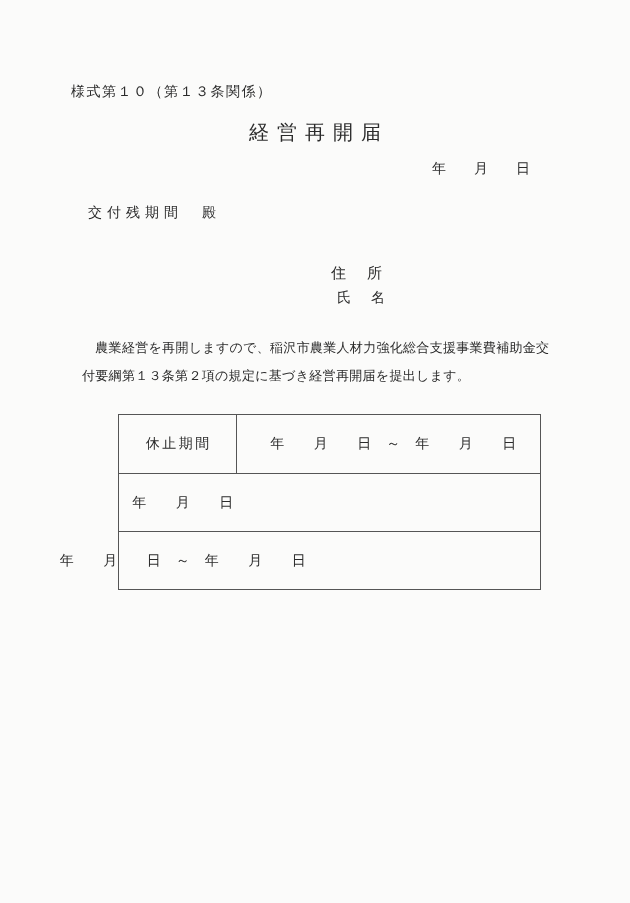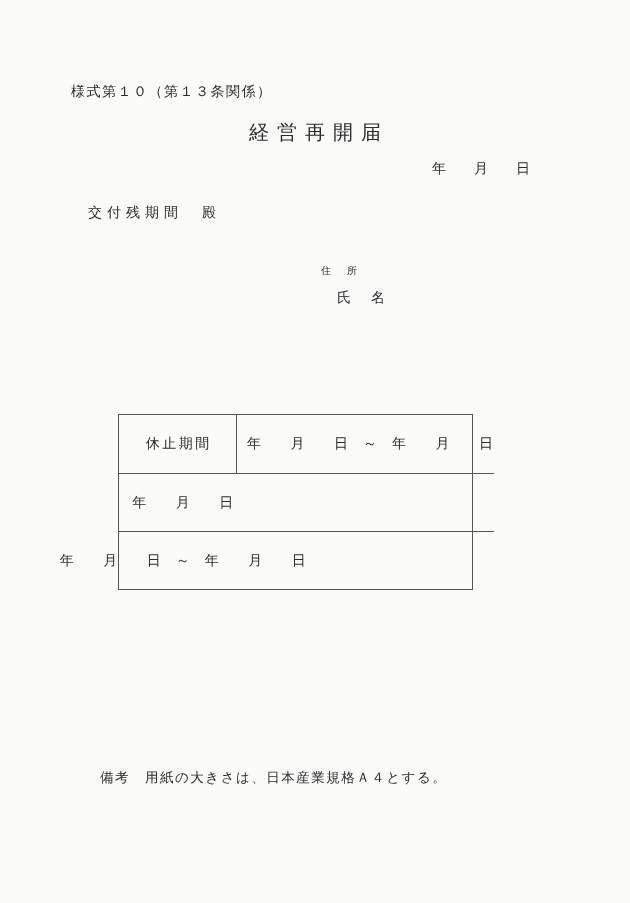--- a/index.html
+++ b/index.html
@@ -33,41 +33,41 @@
   .date-line {
     left: 432px; top: 160px;
     font-size: 14px;
   }
   .addressee {
     left: 88px; top: 204px;
     font-size: 14px;
     letter-spacing: 5px;
   }
   .address-label {
-    left: 321px; top: 264px;
-    font-size: 10px;
+    left: 331px; top: 264px;
+    font-size: 15px;
     letter-spacing: 3px;
   }
   .name-label {
     left: 337px; top: 289px;
     font-size: 14px;
     letter-spacing: 3px;
   }
   .body-paragraph {
     left: 82px; top: 335px;
     font-size: 13px;
     letter-spacing: 0.3px;
     line-height: 28px;
   }
   .body-line { white-space: pre; }
 
   .doc-table {
     position: absolute;
     left: 118px; top: 414px;
-    width: 355px; height: 176px;
+    width: 423px; height: 176px;
     display: grid;
     grid-template-rows: repeat(3, 1fr);
     border: 1px solid #555555;
     box-sizing: border-box;
     font-size: 14px;
   }
   .doc-row {
     display: grid;
     grid-template-columns: 118px 1fr;
     border-top: 1px solid #555555;
@@ -111,30 +111,31 @@
 
   <div class="abs date-line">年　　月　　日</div>
 
   <div class="abs addressee">交付残期間　殿</div>
 
   <div class="abs address-label">住　所</div>
 
   <div class="abs name-label">氏　名</div>
 
   <div class="abs body-paragraph">
+    <div class="body-line">　農業経営を再開しますので、稲沢市農業人材力強化総合支援事業費補助金交</div>
+    <div class="body-line">付要綱第１３条第２項の規定に基づき経営再開届を提出します。</div>
   </div>
 
   <div class="doc-table">
     <div class="doc-row">
       <div class="cell-label">休止期間</div>
       <div class="cell-value">年　　月　　日　～　年　　月　　日</div>
     </div>
     <div class="doc-row">
       <div class="cell-value">年　　月　　日</div>
     </div>
     <div class="doc-row">
       <div class="cell-value">年　　月　　日　～　年　　月　　日</div>
     </div>
   </div>
 
-  <div class="abs note">備考　用紙の大きさは、日本産業規格Ａ４とする。</div>
 
 </div>
 
 </body></html>

